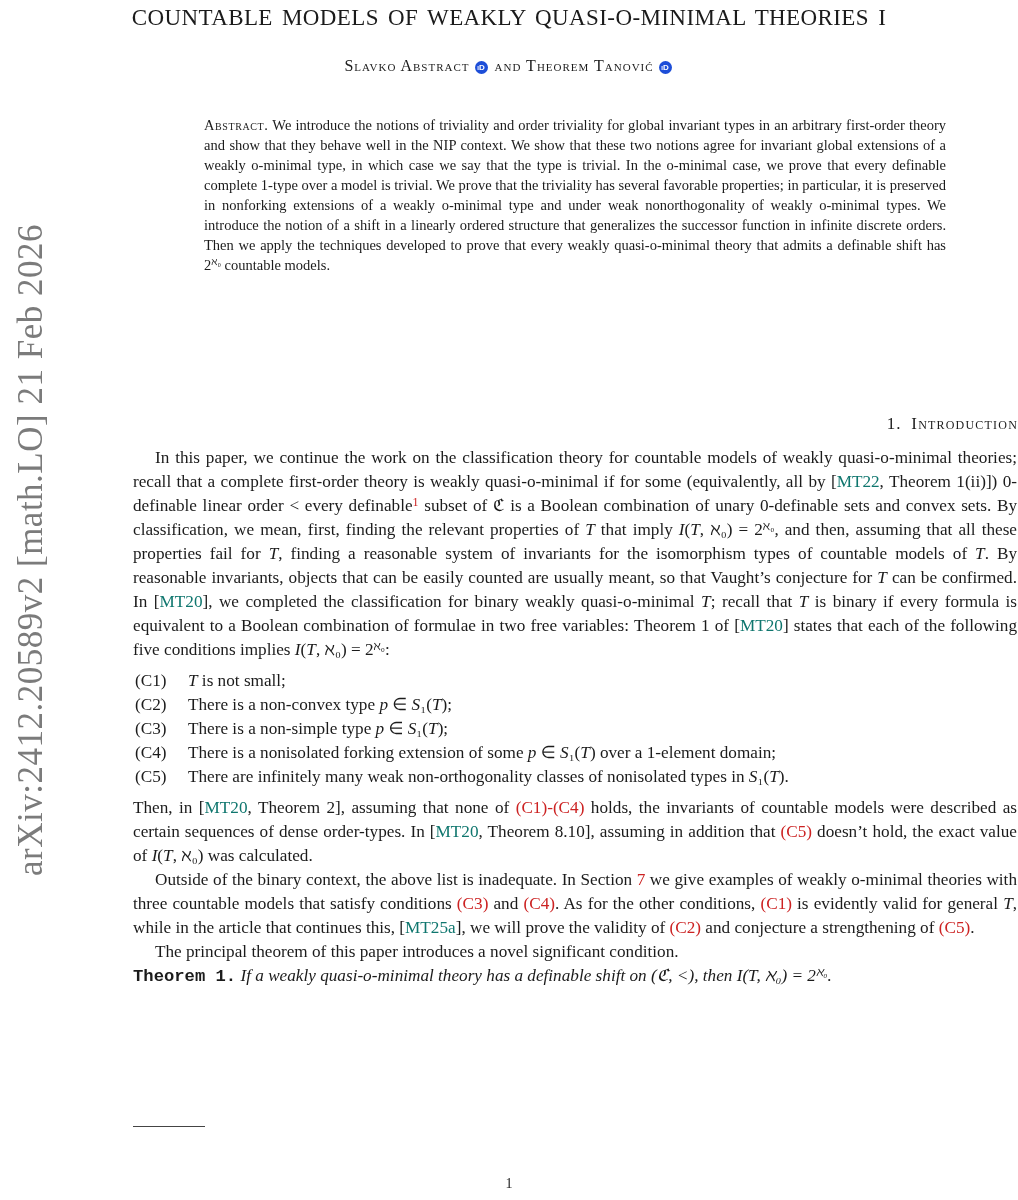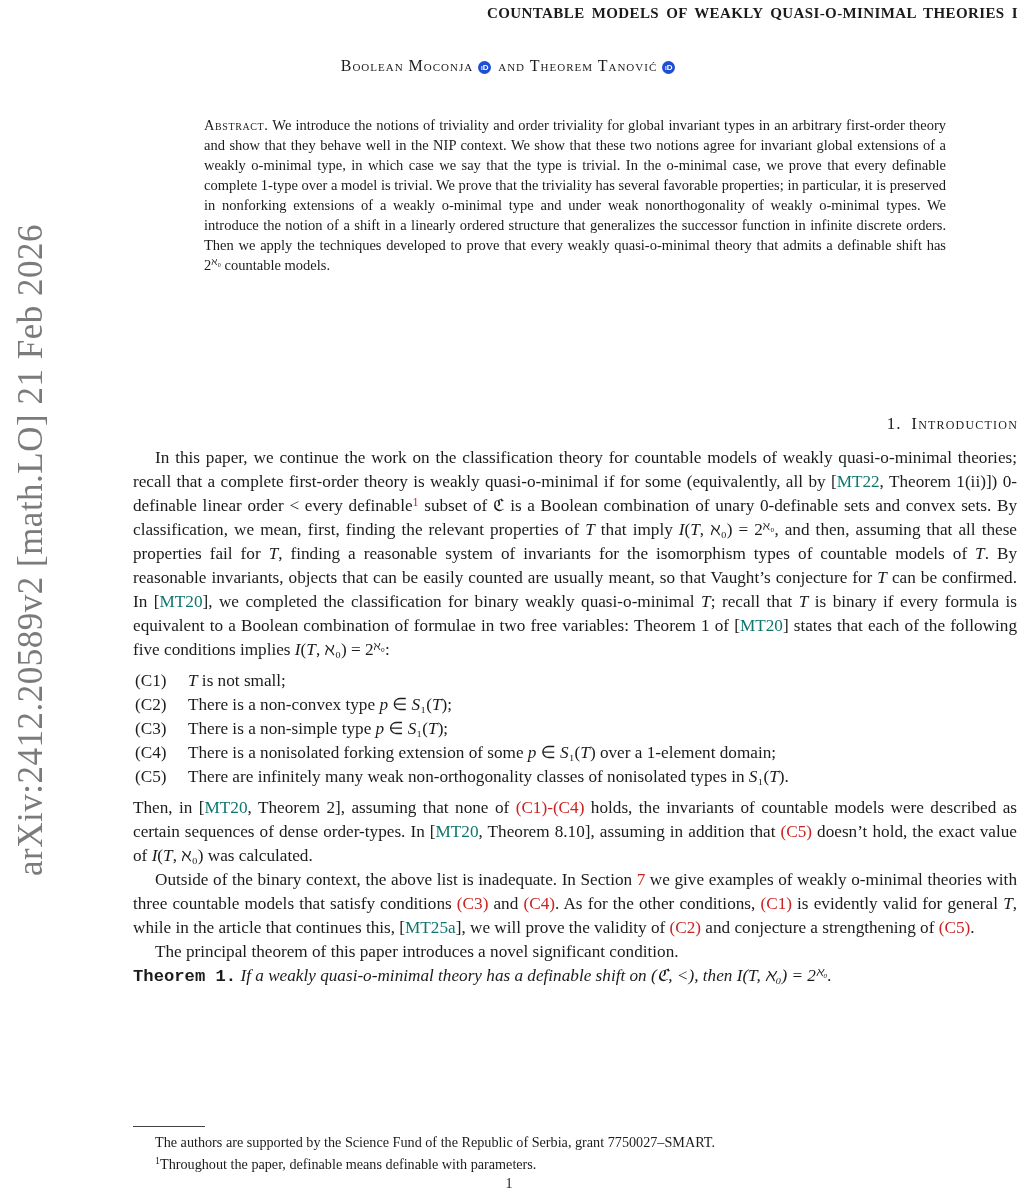--- a/index.html
+++ b/index.html
@@ -6,22 +6,22 @@
   .page{
     position:relative;width:1018px;height:1200px;background:#ffffff;
     font-family:"Liberation Serif", serif;color:#1b1b1b;overflow:hidden;
   }
   .watermark{
     position:absolute;top:550px;left:31px;
     transform:translate(-50%,-50%) rotate(-90deg);
     white-space:nowrap;font-size:35px;color:#7b7b7b;letter-spacing:0.5px;
   }
   .title{
-    position:absolute;top:5px;left:0;width:100%;text-align:right;
-    font-weight:bold;font-size:15px;letter-spacing:0.4px;word-spacing:3px;
+    position:absolute;top:5px;left:0;width:100%;text-align:center;
+    font-weight:normal;font-size:23px;letter-spacing:0.4px;word-spacing:3px;
   }
   .authors{
     position:absolute;top:57px;left:0;width:100%;text-align:center;
     font-size:16px;font-variant:small-caps;letter-spacing:1px;
   }
   .orcid{
     display:inline-block;width:13px;height:13px;border-radius:50%;
     background:#1d4ed8;color:#ffffff;font-size:8px;line-height:13px;text-align:center;
     font-family:"Liberation Sans", sans-serif;font-weight:bold;
     vertical-align:1px;margin:0 2px 0 5px;letter-spacing:0;
@@ -67,21 +67,21 @@
 </head>
 <body>
 
 <div class="page">
 
   <div class="watermark">arXiv:2412.20589v2  [math.LO]  21 Feb 2026</div>
 
   <div class="title">COUNTABLE MODELS OF WEAKLY QUASI-O-MINIMAL THEORIES I</div>
 
   <div class="authors">
-    <span>Boolean Moconja</span><span class="orcid">iD</span>
+    <span>Slavko Abstract</span><span class="orcid">iD</span>
     <span>and Theorem Tanović</span><span class="orcid">iD</span>
   </div>
 
   <div class="abstract"><span class="sc">Abstract.</span><span>  We introduce the notions of triviality and order triviality for global invariant types in an arbitrary first-order theory and show that they behave well in the NIP context.  We show that these two notions agree for invariant global extensions of a weakly o-minimal type, in which case we say that the type is trivial.  In the o-minimal case, we prove that every definable complete 1-type over a model is trivial.  We prove that the triviality has several favorable properties; in particular, it is preserved in nonforking extensions of a weakly o-minimal type and under weak nonorthogonality of weakly o-minimal types.  We introduce the notion of a shift in a linearly ordered structure that generalizes the successor function in infinite discrete orders.  Then we apply the techniques developed to prove that every weakly quasi-o-minimal theory that admits a definable shift has 2</span><span class="sup">ℵ₀</span><span> countable models.</span></div>
 
   <div class="section-heading">1. Introduction</div>
 
   <div class="body">
     <p class="indent"><span>In this paper, we continue the work on the classification theory for countable models of weakly quasi-o-minimal theories; recall that a complete first-order theory is weakly quasi-o-minimal if for some (equivalently, all by [</span><span class="grn">MT22</span><span>, Theorem 1(ii)]) 0-definable linear order &lt; every definable</span><span class="red sup">1</span><span> subset of ℭ is a Boolean combination of unary 0-definable sets and convex sets.  By classification, we mean, first, finding the relevant properties of </span><span class="it">T</span><span> that imply </span><span class="it">I</span><span>(</span><span class="it">T</span><span>, ℵ₀) = 2</span><span class="sup">ℵ₀</span><span>, and then, assuming that all these properties fail for </span><span class="it">T</span><span>, finding a reasonable system of invariants for the isomorphism types of countable models of </span><span class="it">T</span><span>.  By reasonable invariants, objects that can be easily counted are usually meant, so that Vaught’s conjecture for </span><span class="it">T</span><span> can be confirmed.  In [</span><span class="grn">MT20</span><span>], we completed the classification for binary weakly quasi-o-minimal </span><span class="it">T</span><span>; recall that </span><span class="it">T</span><span> is binary if every formula is equivalent to a Boolean combination of formulae in two free variables:  Theorem 1 of [</span><span class="grn">MT20</span><span>] states that each of the following five conditions implies </span><span class="it">I</span><span>(</span><span class="it">T</span><span>, ℵ₀) = 2</span><span class="sup">ℵ₀</span><span>:</span></p>
 
@@ -109,20 +109,16 @@
     </div>
 
     <p><span>Then, in [</span><span class="grn">MT20</span><span>, Theorem 2], assuming that none of </span><span class="red">(C1)-(C4)</span><span> holds, the invariants of countable models were described as certain sequences of dense order-types.  In [</span><span class="grn">MT20</span><span>, Theorem 8.10], assuming in addition that </span><span class="red">(C5)</span><span> doesn’t hold, the exact value of </span><span class="it">I</span><span>(</span><span class="it">T</span><span>, ℵ₀) was calculated.</span></p>
     <p class="indent"><span>Outside of the binary context, the above list is inadequate.  In Section </span><span class="red">7</span><span> we give examples of weakly o-minimal theories with three countable models that satisfy conditions </span><span class="red">(C3)</span><span> and </span><span class="red">(C4)</span><span>.  As for the other conditions, </span><span class="red">(C1)</span><span> is evidently valid for general </span><span class="it">T</span><span>, while in the article that continues this, [</span><span class="grn">MT25a</span><span>], we will prove the validity of </span><span class="red">(C2)</span><span> and conjecture a strengthening of </span><span class="red">(C5)</span><span>.</span></p>
     <p class="indent"><span>The principal theorem of this paper introduces a novel significant condition.</span></p>
     <p class="theorem"><span class="bf">Theorem 1.</span><span class="it"> If a weakly quasi-o-minimal theory has a definable shift on (ℭ, &lt;), then I(T, ℵ₀) = 2</span><span class="it sup">ℵ₀</span><span class="it">.</span></p>
   </div>
 
   <div class="footrule"></div>
 
-  <div class="footnotes">
-    <p><span>The authors are supported by the Science Fund of the Republic of Serbia, grant 7750027–SMART.</span></p>
-    <p><span class="sup">1</span><span>Throughout the paper, definable means definable with parameters.</span></p>
-  </div>
 
   <div class="pagenum">1</div>
 
 </div>
 
 </body></html>

